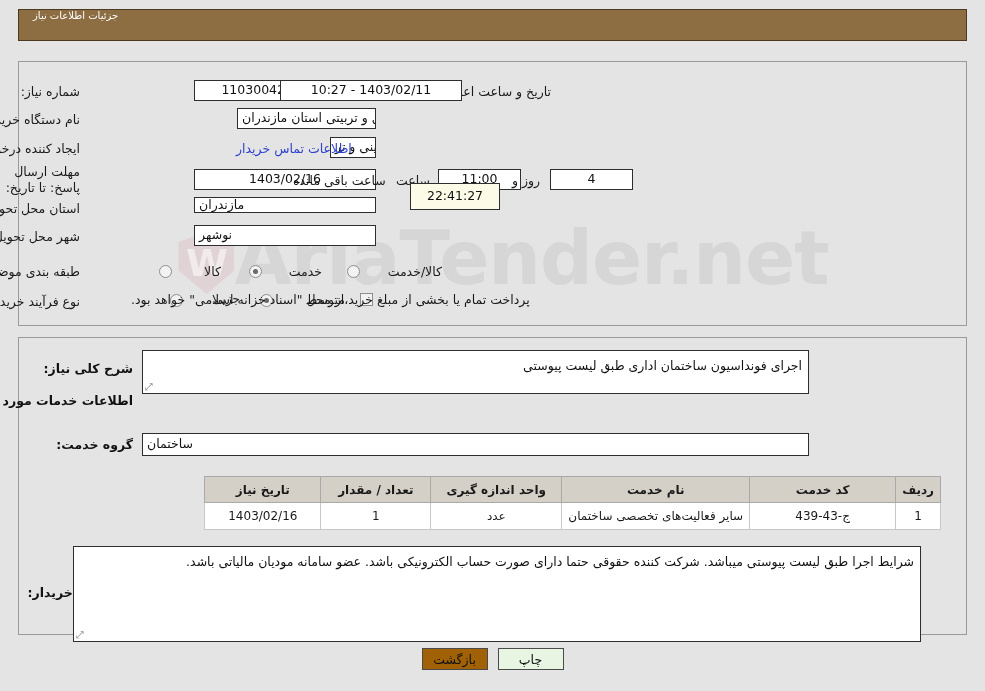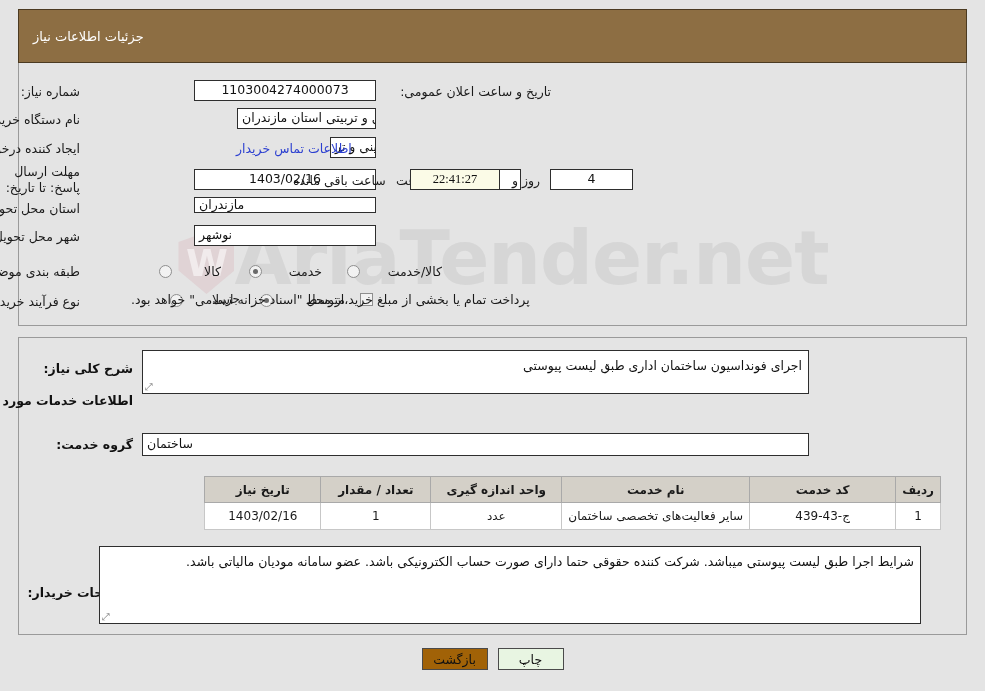--- a/index.html
+++ b/index.html
@@ -48,27 +48,26 @@
     position: absolute; inset: 0;
     font-size: 38px; line-height: 62px;
     text-align: center;
     color: rgba(255,255,255,0.55);
   }
 
   
   .titlebar {
     position: absolute;
     top: 9px; right: 18px; left: 18px;
-    height: 54px;
+    height: 32px;
     background: #8d6e43;
     border: 1px solid #4b3a21;
     color: #ffffff;
-    font-size: 13px;
+    font-size: 10px;
     display: flex;
-    align-items: center;
     justify-content: flex-start;
     padding-right: 0;
     z-index: 3;
   }
   .titlebar .ttxt {
     margin-right: auto;
     padding-left: 14px;
     padding-right: 14px;
   }
 
@@ -239,35 +238,36 @@
   <div class="titlebar">
     <span class="ttxt">جزئیات اطلاعات نیاز</span>
   </div>
 
   <div class="panel" id="panel-top"></div>
 
   <div class="lbl" style="top:84px; right:905px;">شماره نیاز:</div>
   <div class="fld center" style="top:80px; right:609px; width:182px; height:21px;">1103004274000073</div>
 
   <div class="lbl" style="top:84px; right:434px;">تاریخ و ساعت اعلان عمومی:</div>
+  <div class="fld center" style="top:80px; right:707px; left:null; width:182px; height:21px; right:auto; left:280px;">1403/02/11 - 10:27</div>
 
   <div class="lbl" style="top:112px; right:905px;">نام دستگاه خریدار:</div>
   <div class="fld right" style="top:108px; right:609px; left:237px; height:21px;">اداره کل زندان ها و اقدامات تامینی و تربیتی استان مازندران</div>
 
   <div class="lbl" style="top:141px; right:905px;">ایجاد کننده درخواست:</div>
   <div class="fld right" style="top:137px; right:609px; left:330px; height:21px;">حسن موفق مراقب امور تامینی و تربیتی اداره کل زندان ها و اقدامات تامینی و تر</div>
   <div class="link" style="top:141px; left:236px;">اطلاعات تماس خریدار</div>
 
   <div class="lbl" style="top:164px; right:905px; width:95px; white-space:normal; text-align:right;">مهلت ارسال پاسخ: تا تاریخ:</div>
   <div class="fld center" style="top:169px; right:609px; width:182px; height:21px;">1403/02/16</div>
   <div class="lbl" style="top:173px; right:555px;">ساعت</div>
   <div class="fld center" style="top:169px; right:464px; width:83px; height:21px;">11:00</div>
   <div class="fld center" style="top:169px; right:null; left:550px; width:83px; height:21px;">4</div>
   <div class="lbl" style="top:173px; left:512px;">روز و</div>
-  <div class="fld cream center" style="top:169px; left:410px; width:90px; height:21px;font-family:Liberation Serif, serif;">22:41:27</div>
+  <div class="fld cream center" style="top:183px; left:410px; width:90px; height:27px;">22:41:27</div>
   <div class="lbl" style="top:173px; left:293px;">ساعت باقی مانده</div>
 
   <div class="lbl" style="top:201px; right:905px;">استان محل تحویل:</div>
   <div class="fld right" style="top:197px; right:609px; width:182px; height:16px;margin-left:19px;">مازندران</div>
 
   <div class="lbl" style="top:229px; right:905px;">شهر محل تحویل:</div>
   <div class="fld right" style="top:225px; right:609px; width:182px; height:21px;">نوشهر</div>
 
   <div class="lbl" style="top:264px; right:905px;">طبقه بندی موضوعی:</div>
   <div class="radio" style="top:265px; right:813px;"></div>
@@ -315,21 +315,21 @@
         <td>ج-43-439</td>
         <td>سایر فعالیت‌های تخصصی ساختمان</td>
         <td>عدد</td>
         <td>1</td>
         <td>1403/02/16</td>
       </tr>
     </tbody>
   </table>
 
   <div class="sechead" style="top:585px; right:852px;">توضیحات خریدار:</div>
-  <div class="ta" style="top:546px; right:64px; left:99px; height:78px; text-align:right;">
+  <div class="ta" style="top:546px; right:64px; left:73px; height:96px; text-align:right;">
     <span>شرایط اجرا طبق لیست پیوستی میباشد. شرکت کننده حقوقی حتما دارای صورت حساب الکترونیکی باشد. عضو سامانه مودیان مالیاتی باشد.</span>
     <span class="grip"></span>
   </div>
 
   <div class="btnbar">
     <div class="btn btn-print">چاپ</div>
     <div class="btn btn-back">بازگشت</div>
   </div>
 
 </div>

